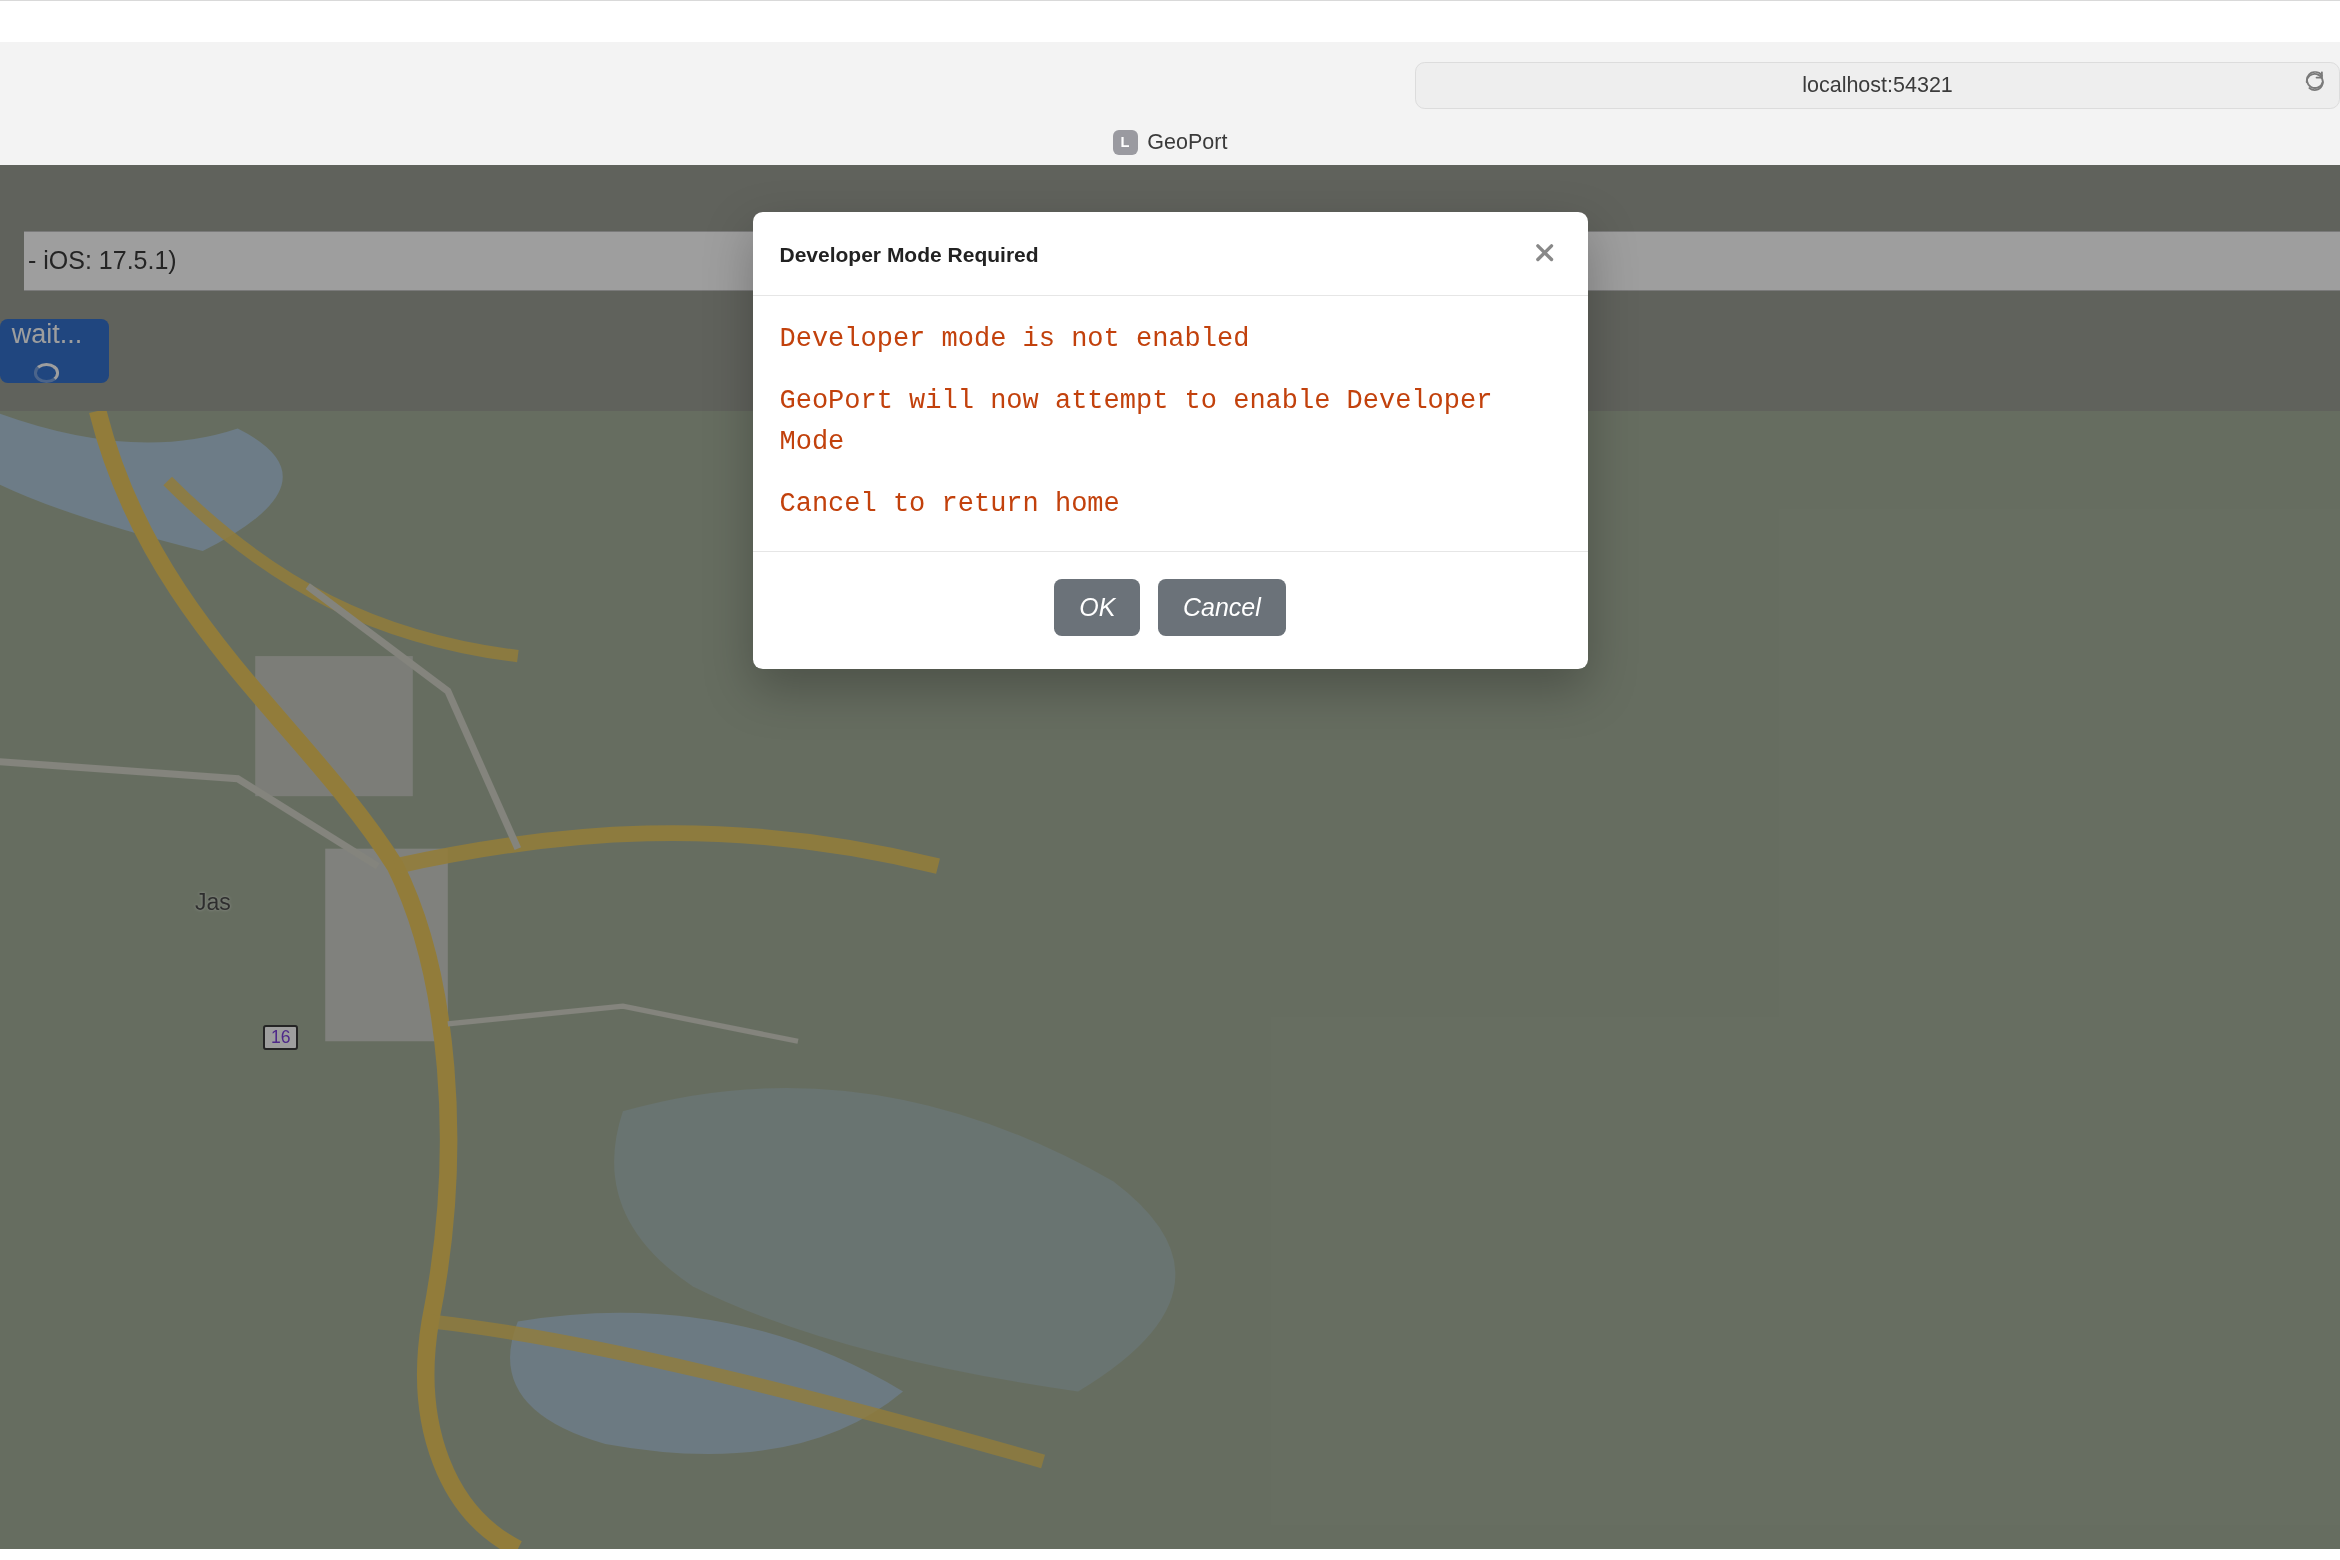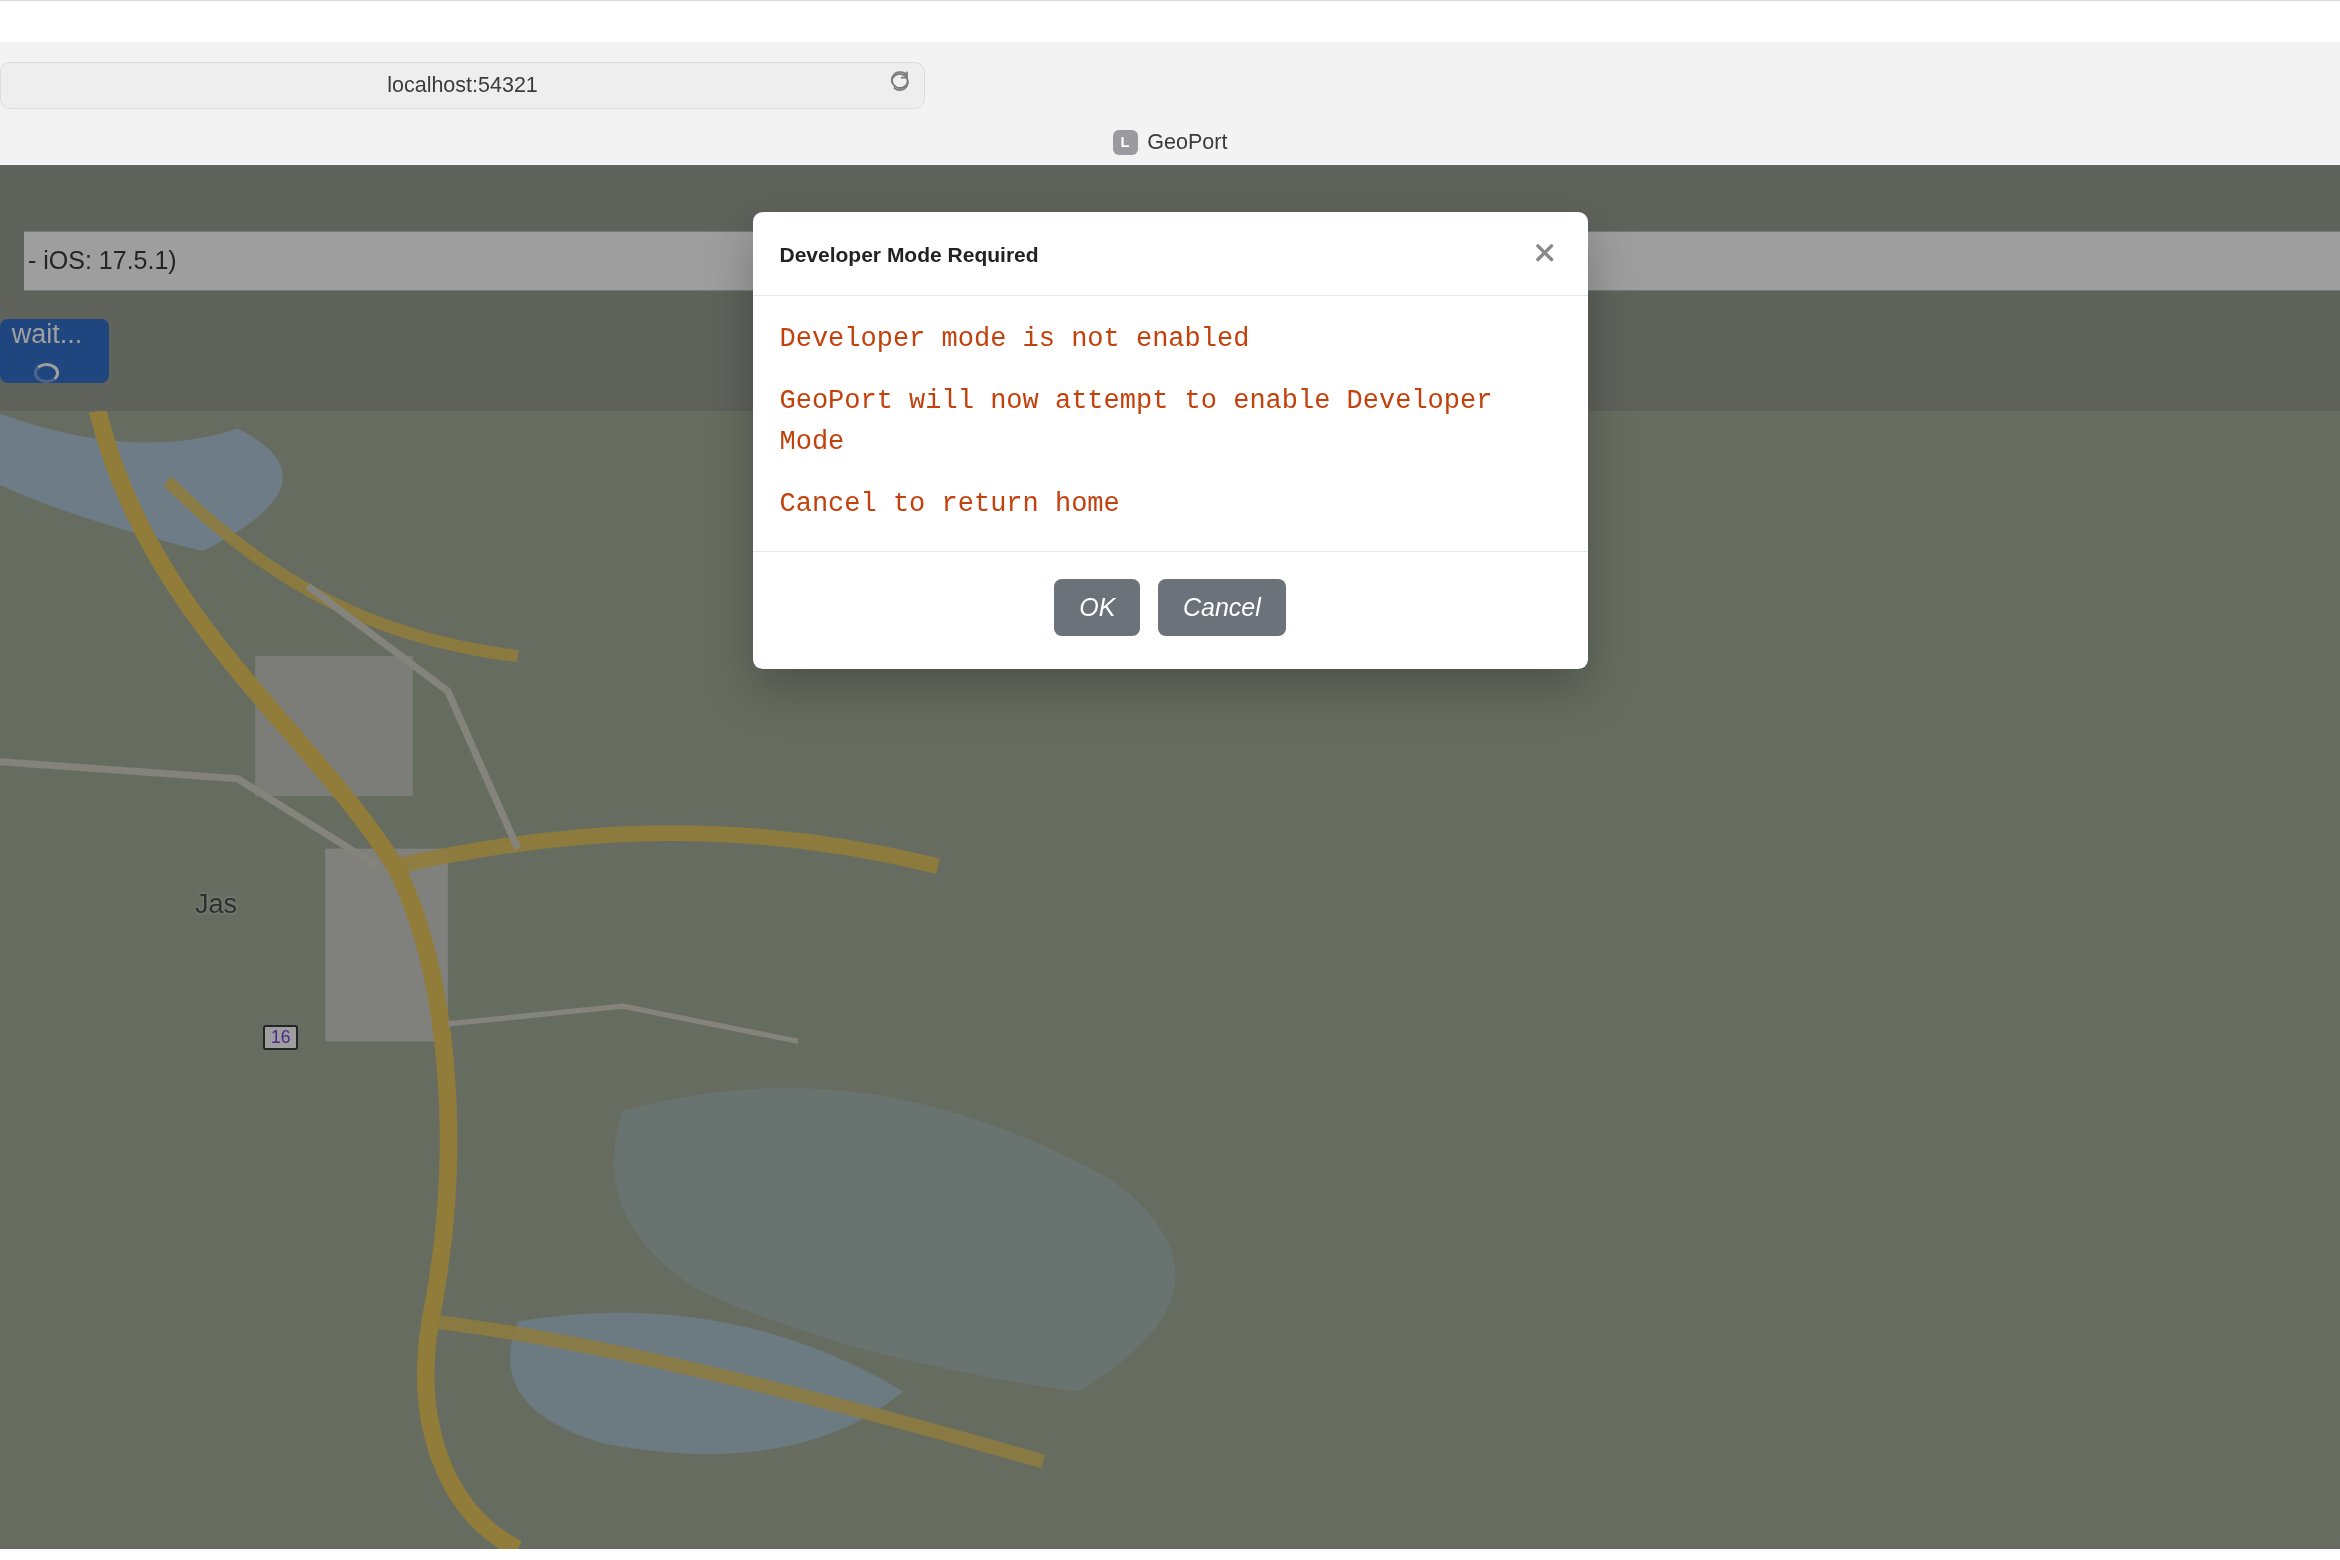--- a/index.html
+++ b/index.html
@@ -16,21 +16,21 @@
     background: #f3f3f3;
     border-top: 1px solid #d9d9d9;
     padding-bottom: 9.8px;
   }
   .chrome-blank {
     height: 41px;
     background: #fff;
   }
   .addr-wrap {
     display: flex;
-    justify-content: flex-start;
+    justify-content: flex-end;
     padding: 19.5px 0 11.7px 0;
   }
   .addr-bar {
     width: 925px;
     height: 47px;
     background: #eeeeee;
     border: 1px solid #dcdcdc;
     border-radius: 9.8px;
     display: flex;
     align-items: center;
@@ -105,21 +105,21 @@
     border-radius: 50%;
   }
   .map-canvas {
     position: absolute;
     top: 246px; left: 0; right: 0; bottom: 0;
     background: #9ba893;
   }
   .map-canvas svg { width: 100%; height: 100%; display: block; }
   .map-label {
     position: absolute;
-    font-size: 27px;
+    font-size: 23px;
     color: #333;
     font-weight: 400;
     text-shadow: 0 0 2.9px rgba(255,255,255,0.8);
   }
   .route-shield {
     position: absolute;
     border: 2px solid #222;
     background: #fff;
     font-size: 17.6px;
     padding: 0 5.9px;

